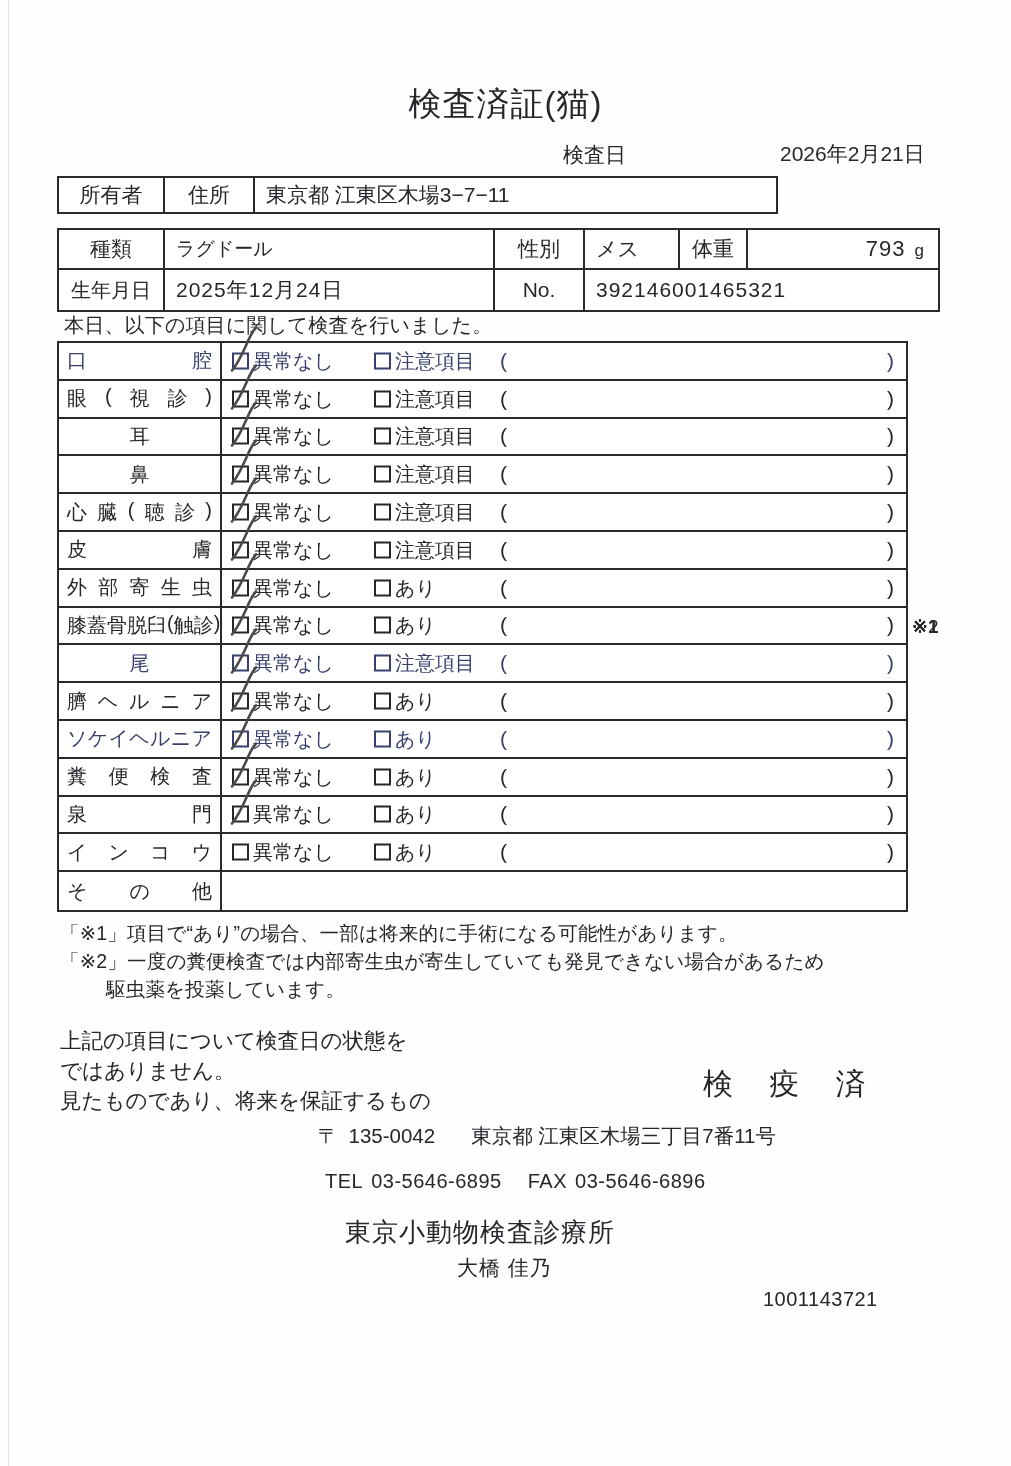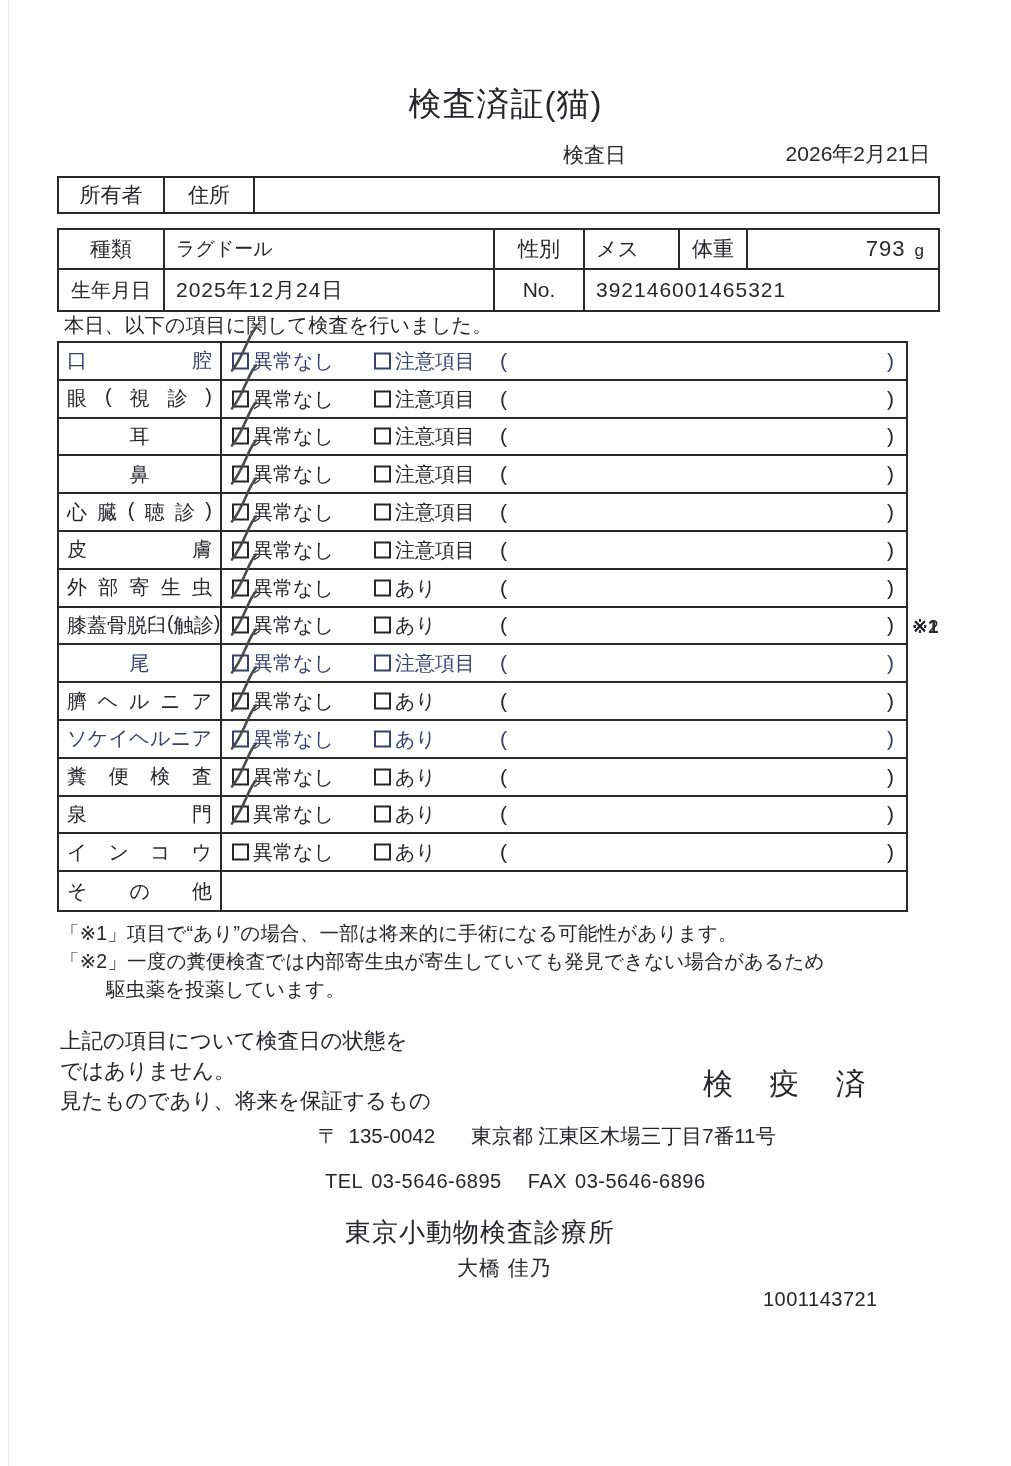--- a/index.html
+++ b/index.html
@@ -13,30 +13,30 @@
     position:relative;width:1011px;height:1466px;background:#fefefe;
     font-family:"Liberation Sans","DejaVu Sans",sans-serif;
     color:var(--text);overflow:hidden;
   }
   .edge-line{position:absolute;left:8px;top:0;bottom:0;width:1px;background:#e4e7e7;}
 
   .doc-title{position:absolute;top:82px;left:0;width:100%;text-align:center;
     font-size:33px;font-weight:500;letter-spacing:1px;}
 
   .exam-date-label{position:absolute;top:141px;left:563px;font-size:21px;}
-  .exam-date-value{position:absolute;top:140px;left:780px;width:156px;text-align:center;font-size:21px;}
+  .exam-date-value{position:absolute;top:140px;left:780px;width:156px;text-align:left;font-size:21px;}
 
   .tbl{position:absolute;left:57px;border:2px solid var(--border);box-sizing:border-box;background:#fff;}
   .tbl .row{display:flex;box-sizing:border-box;}
   .tbl .cell{box-sizing:border-box;display:flex;align-items:center;font-size:21px;}
   .cell.bR{border-right:2px solid var(--border);}
   .cell.ctr{justify-content:center;}
   .cell.padL{padding-left:11px;}
 
-  .owner-table{top:176px;width:883px;height:38px;}
+  .owner-table{top:176px;width:721px;height:38px;}
   .owner-table .row{height:34px;}
 
   .pet-table{top:228px;width:883px;height:84px;}
   .pet-table .row{height:40px;}
   .pet-table .row.first{border-bottom:2px solid var(--border);}
   .w-label{width:106px;}
   .w-val{width:330px;}
   .w-small{width:90px;}
   .w-sex{width:95px;}
   .w-wt{width:68px;}
@@ -93,20 +93,21 @@
 
   <div class="doc-title">検査済証(猫)</div>
 
   <div class="exam-date-label">検査日</div>
   <div class="exam-date-value">2026年2月21日</div>
 
   <div class="tbl owner-table">
     <div class="row">
       <div class="cell bR ctr w-label">所有者</div>
       <div class="cell bR ctr w-small">住所</div>
+      <div class="cell padL grow">東京都 江東区木場3−7−11</div>
     </div>
   </div>
 
   <div class="tbl pet-table">
     <div class="row first">
       <div class="cell bR ctr w-label">種類</div>
       <div class="cell bR padL w-val" style="font-size:19px;">ラグドール</div>
       <div class="cell bR ctr w-small">性別</div>
       <div class="cell bR padL w-sex">メス</div>
       <div class="cell bR ctr w-wt">体重</div>

